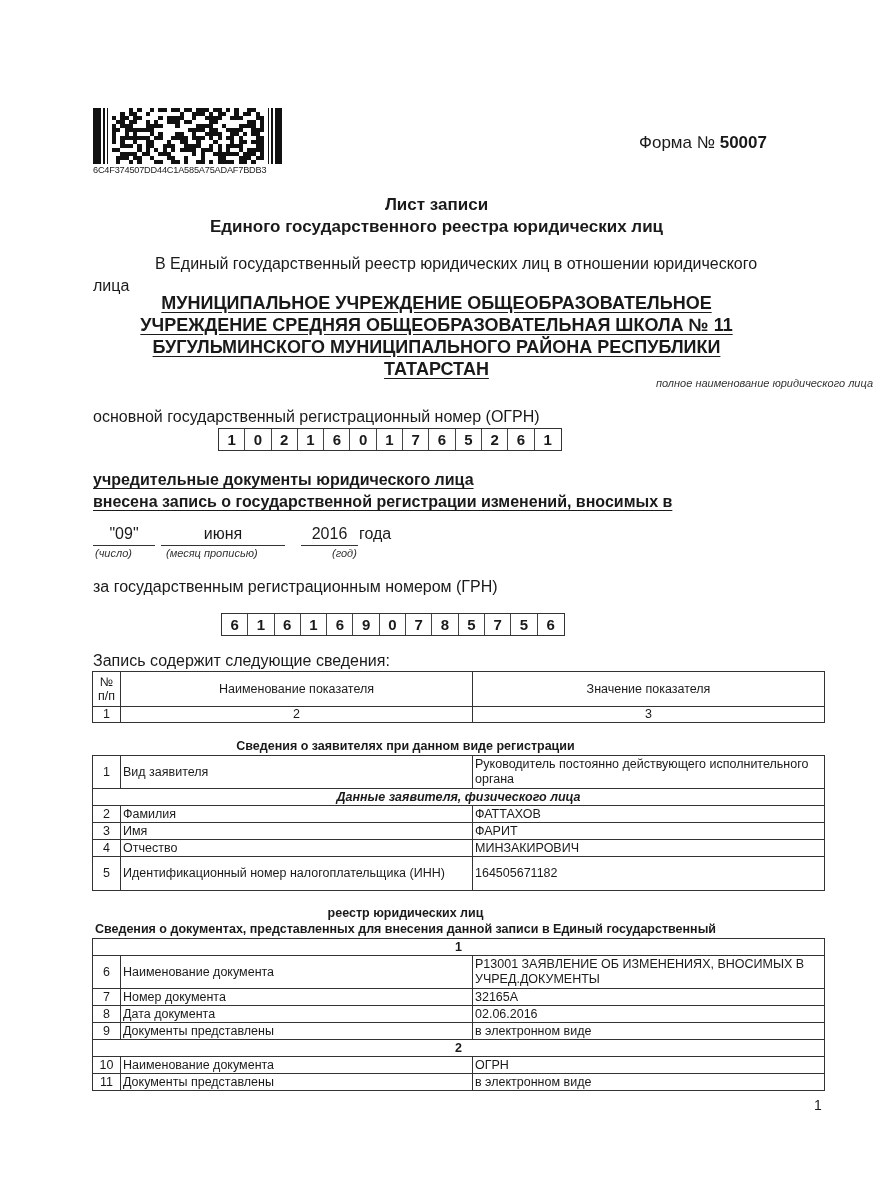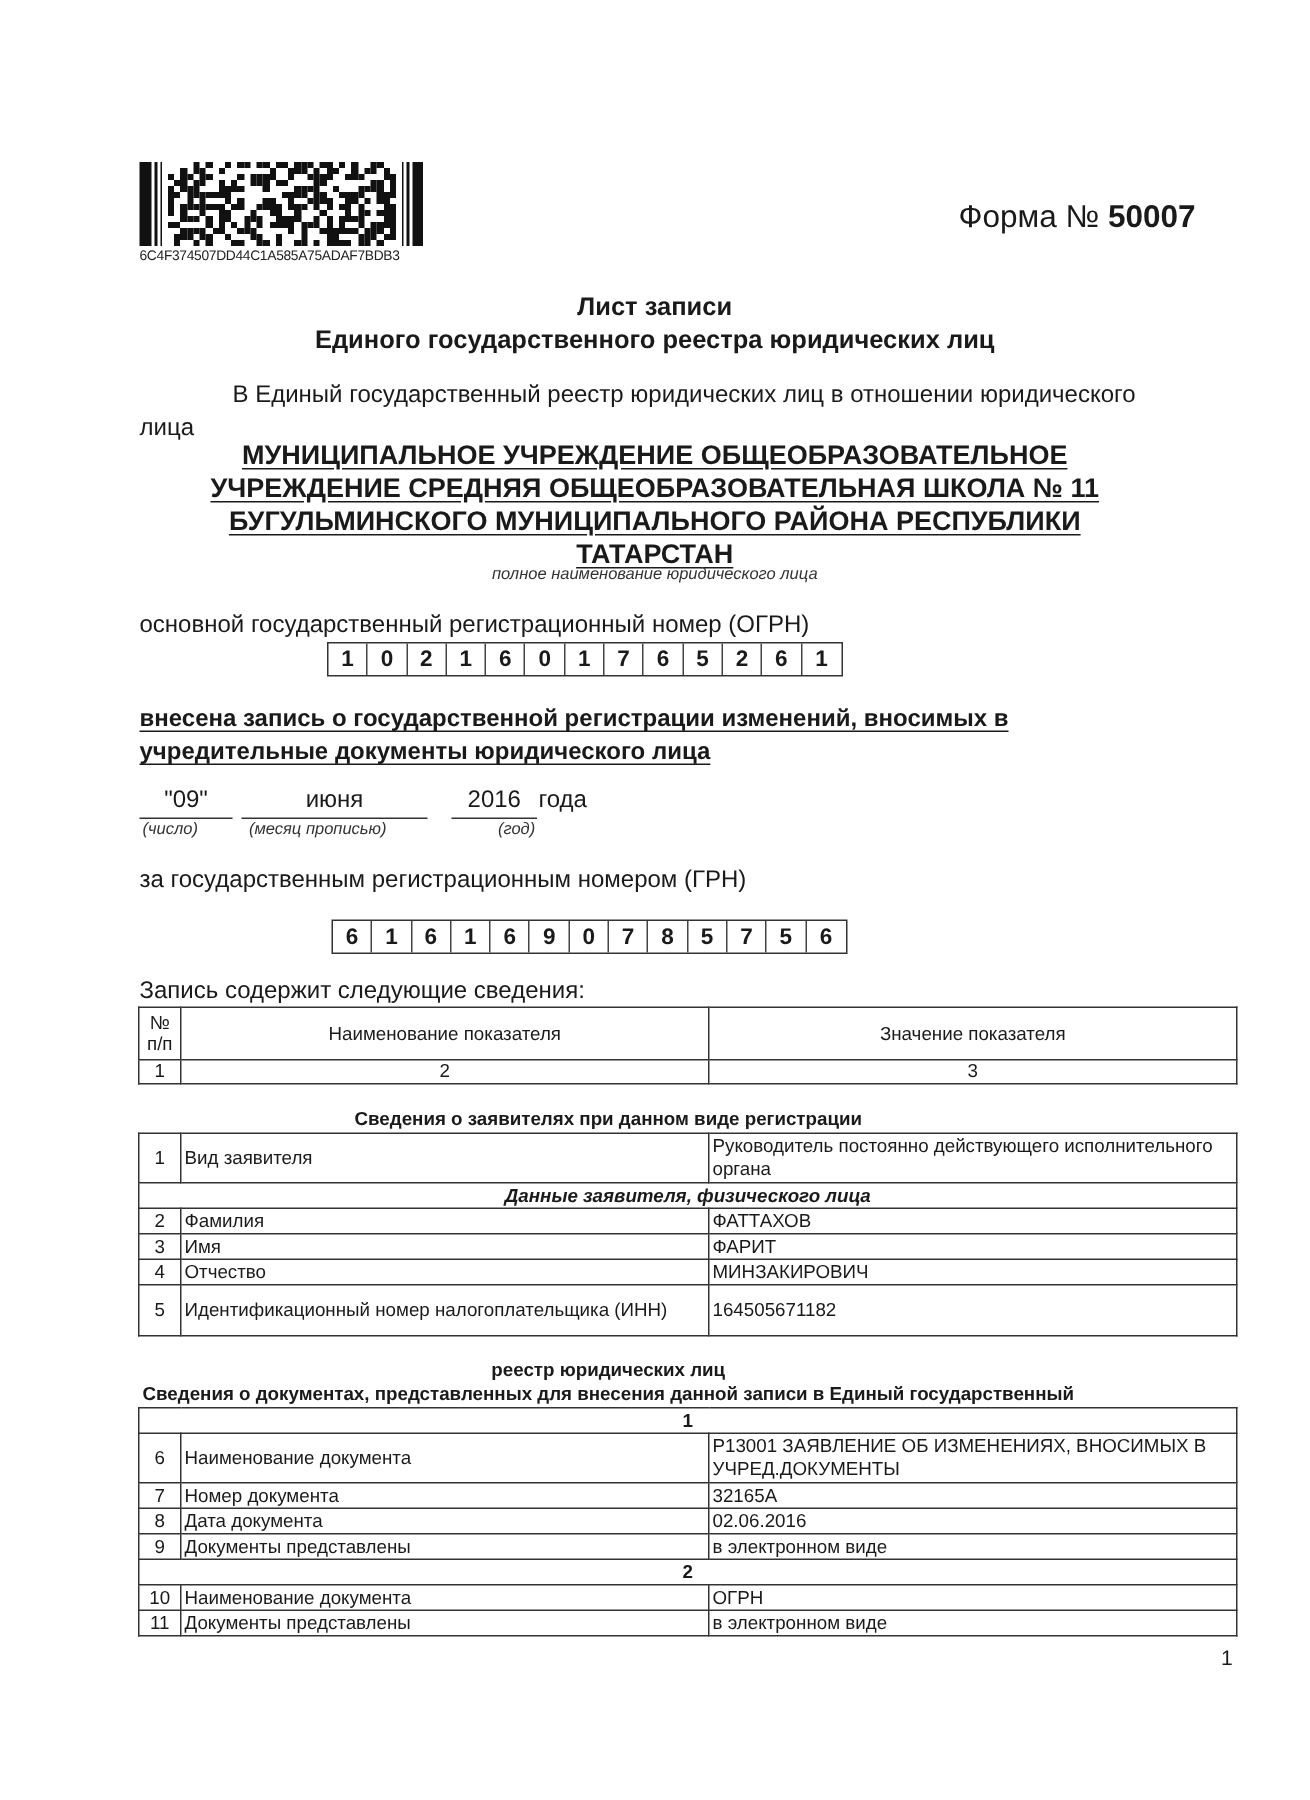--- a/index.html
+++ b/index.html
@@ -9,21 +9,21 @@
     font-family: "Liberation Sans", "DejaVu Sans", sans-serif;
   }
   .abs { position: absolute; }
   
   .barcode { left: 93px; top: 108px; width: 189px; height: 56px; display: flex; align-items: stretch; }
   .barcode .bar { background: #111; height: 100%; }
   .barcode .gap { height: 100%; }
   .barcode .matrix { flex: 1; height: 100%; display: grid; grid-template-columns: repeat(36, 1fr); grid-template-rows: repeat(14, 1fr); margin: 0 2px; }
   .barcode .matrix span { display: block; }
   .barcode-code { left: 93px; top: 165px; font-size: 9.2px; letter-spacing: -0.2px; color: #222; }
-  .form-no { left: 639px; top: 133px; font-size: 21px; }
+  .form-no { left: 639px; top: 133px; font-size: 17px; }
   .form-no b { font-weight: bold; }
   .title { left: 0; width: 873px; text-align: center; font-weight: bold; font-size: 17px; }
   .intro { font-size: 16px; }
   .orgname { left: 0; width: 873px; text-align: center; font-weight: bold; font-size: 18px; line-height: 22px; }
   .orgname span { text-decoration: underline; text-underline-offset: 3px; }
   .caption-italic { font-style: italic; font-size: 11px; color: #333; }
   .plain16 { font-size: 16px; }
   .digits { display: flex; border: 1px solid #333; height: 21px; }
   .digits .d { width: 26.3px; border-right: 1px solid #444; text-align: center; font-size: 15px; font-weight: bold; line-height: 21px; box-sizing: border-box; }
   .digits .d:last-child { border-right: none; }
@@ -573,42 +573,42 @@
 
 <div class="abs intro" style="left:155px; top:255px">В Единый государственный реестр юридических лиц в отношении юридического</div>
 <div class="abs intro" style="left:93px; top:277px">лица</div>
 
 <div class="abs orgname" style="top:292px">
   <div style="padding-left:0px"><span>МУНИЦИПАЛЬНОЕ УЧРЕЖДЕНИЕ ОБЩЕОБРАЗОВАТЕЛЬНОЕ</span></div>
   <div><span>УЧРЕЖДЕНИЕ СРЕДНЯЯ ОБЩЕОБРАЗОВАТЕЛЬНАЯ ШКОЛА № 11</span></div>
   <div><span>БУГУЛЬМИНСКОГО МУНИЦИПАЛЬНОГО РАЙОНА РЕСПУБЛИКИ</span></div>
   <div><span>ТАТАРСТАН</span></div>
 </div>
-<div class="abs caption-italic" style="left:0; width:873px; text-align:center; top:377px">полное наименование юридического лица</div>
+<div class="abs caption-italic" style="left:0; width:873px; text-align:right; top:377px">полное наименование юридического лица</div>
 
 <div class="abs plain16" style="left:93px; top:408px">основной государственный регистрационный номер (ОГРН)</div>
 <div class="abs digits" style="left:218px; top:428px" id="ogrn-digits">
     <div class="d">1</div>
     <div class="d">0</div>
     <div class="d">2</div>
     <div class="d">1</div>
     <div class="d">6</div>
     <div class="d">0</div>
     <div class="d">1</div>
     <div class="d">7</div>
     <div class="d">6</div>
     <div class="d">5</div>
     <div class="d">2</div>
     <div class="d">6</div>
     <div class="d">1</div>
   </div>
 
 <div class="abs bold-ul" style="top:469px">
+  <div>учредительные документы юридического лица</div>
   <div>внесена запись о государственной регистрации изменений, вносимых в</div>
-  <div>учредительные документы юридического лица</div>
 </div>
 
 <div class="abs date-field" style="left:93px; top:523px; width:62px">"09"</div>
 <div class="abs caption-italic" style="left:95px; top:547px">(число)</div>
 <div class="abs date-field" style="left:161px; top:523px; width:124px">июня</div>
 <div class="abs caption-italic" style="left:166px; top:547px">(месяц прописью)</div>
 <div class="abs date-field" style="left:301px; top:523px; width:57px">2016</div>
 <div class="abs caption-italic" style="left:332px; top:547px">(год)</div>
 <div class="abs plain16" style="left:359px; top:525px">года</div>
 

